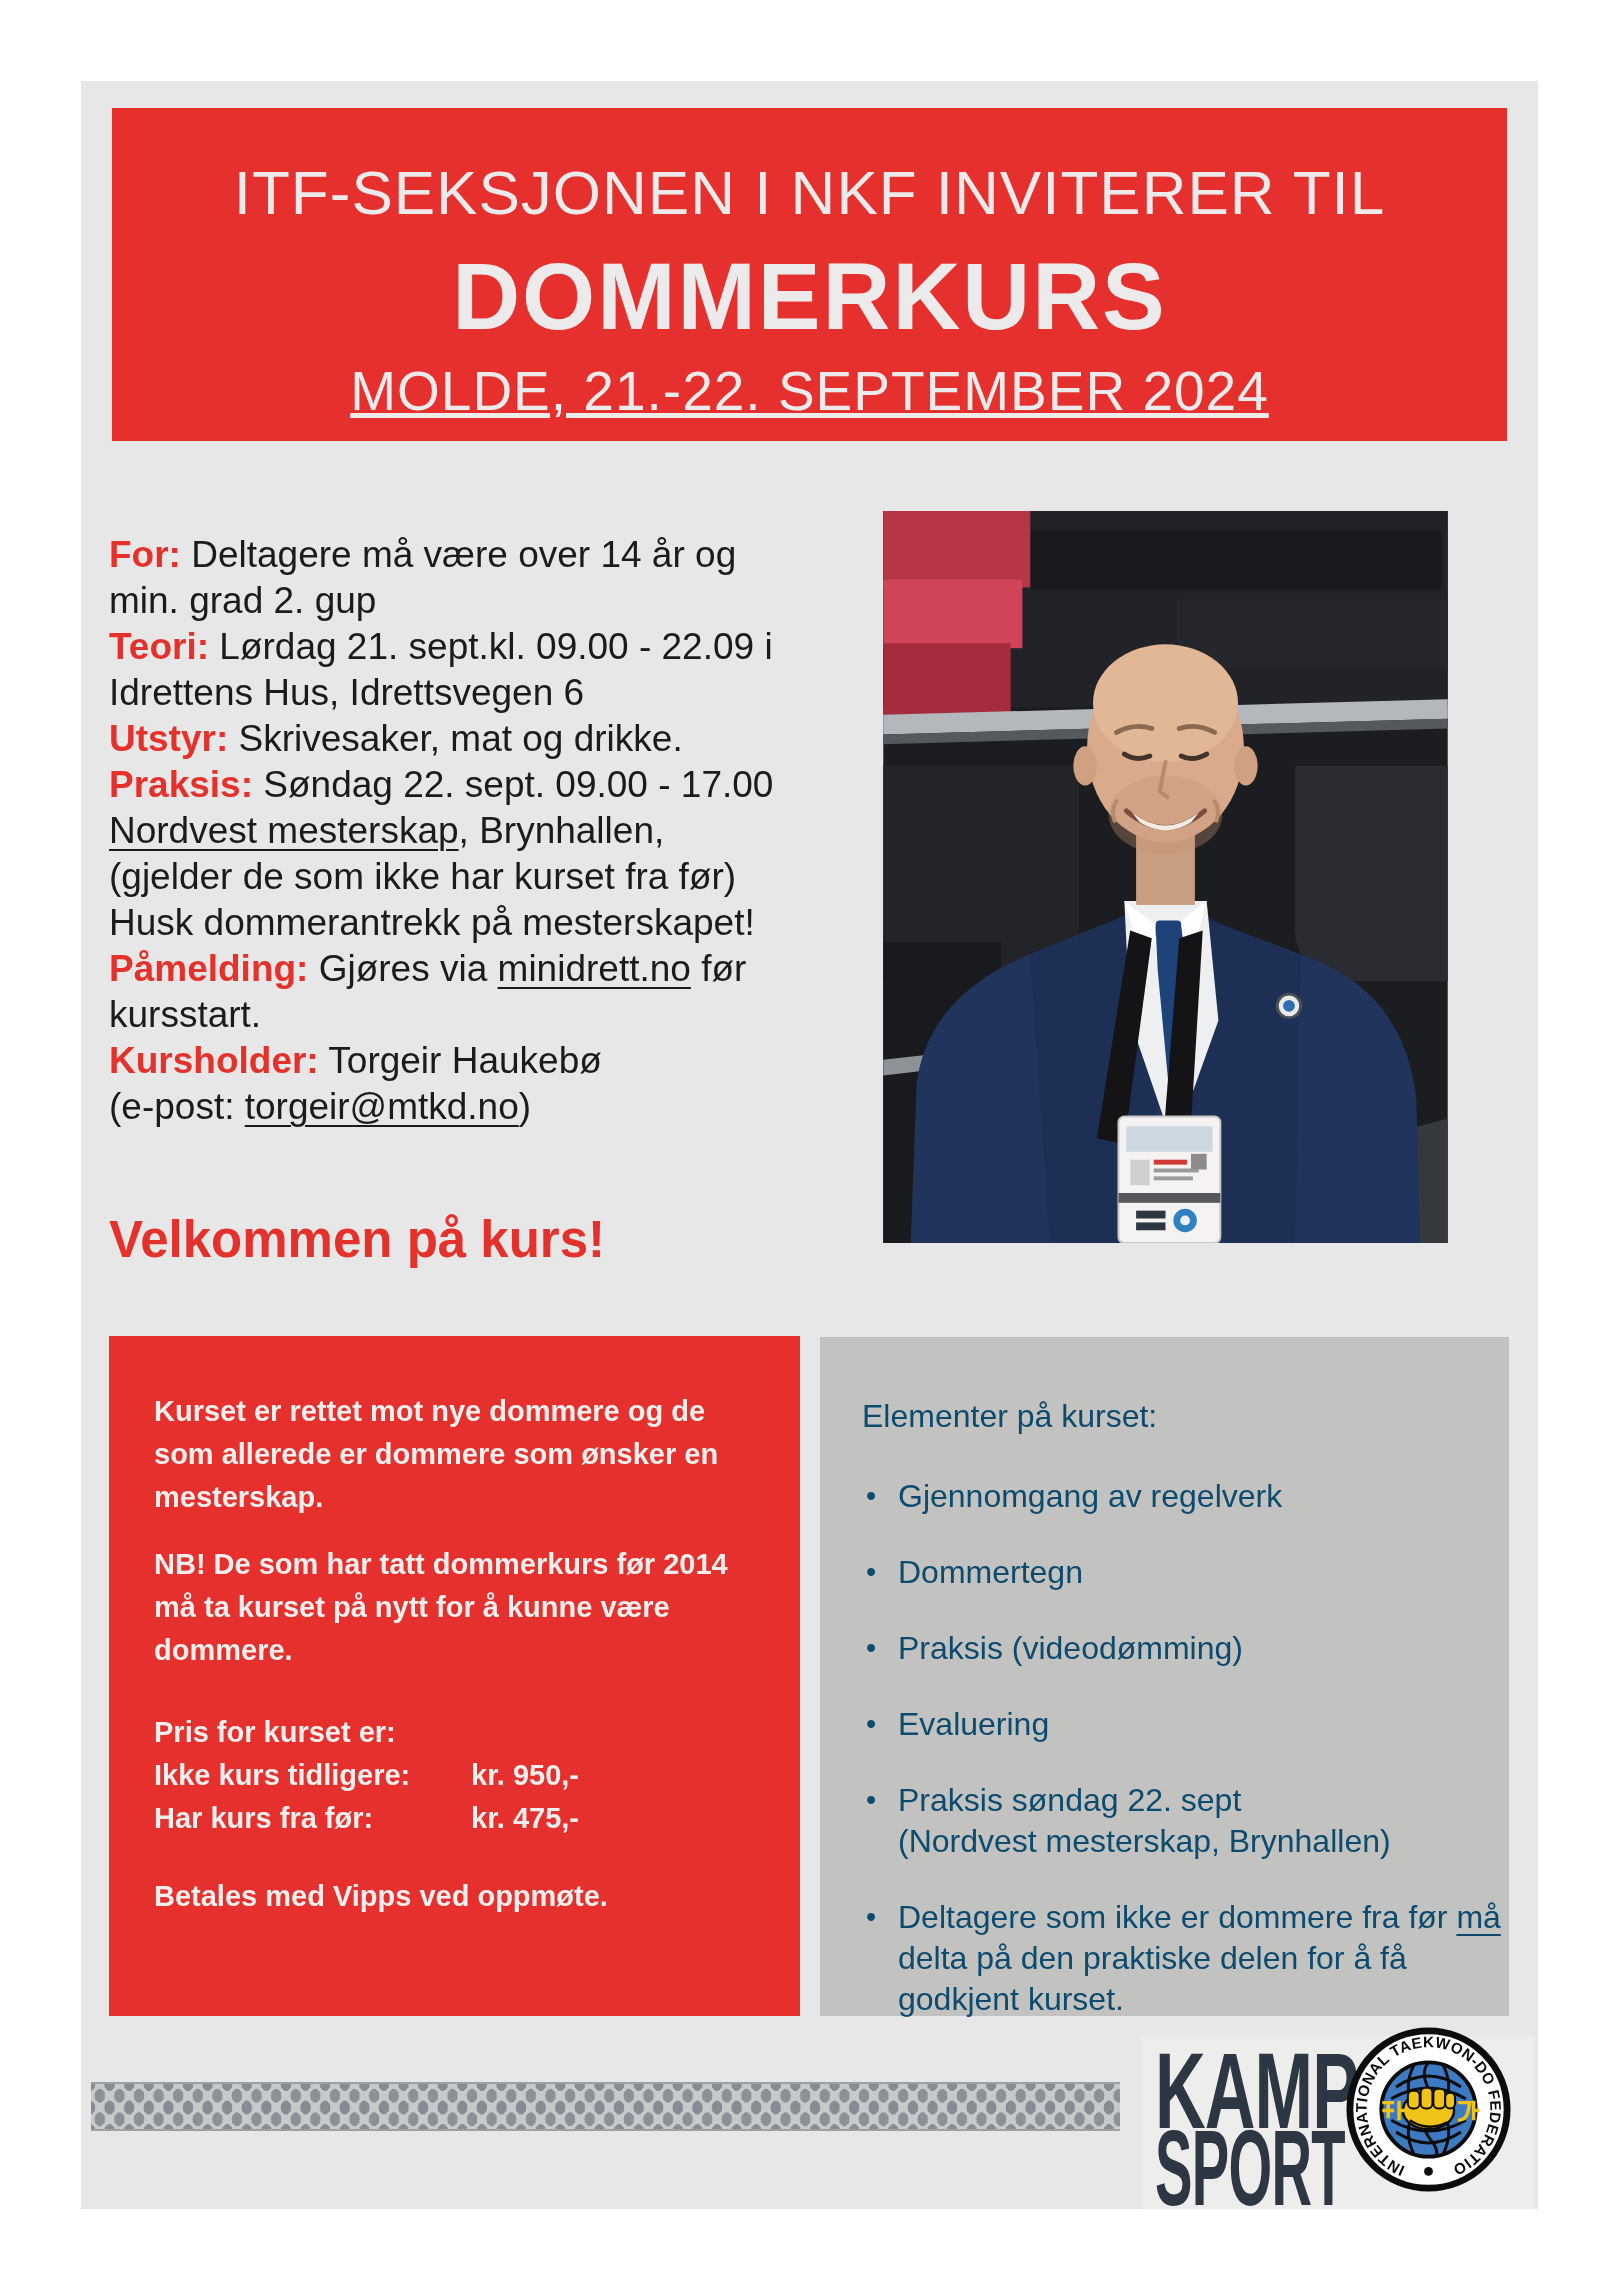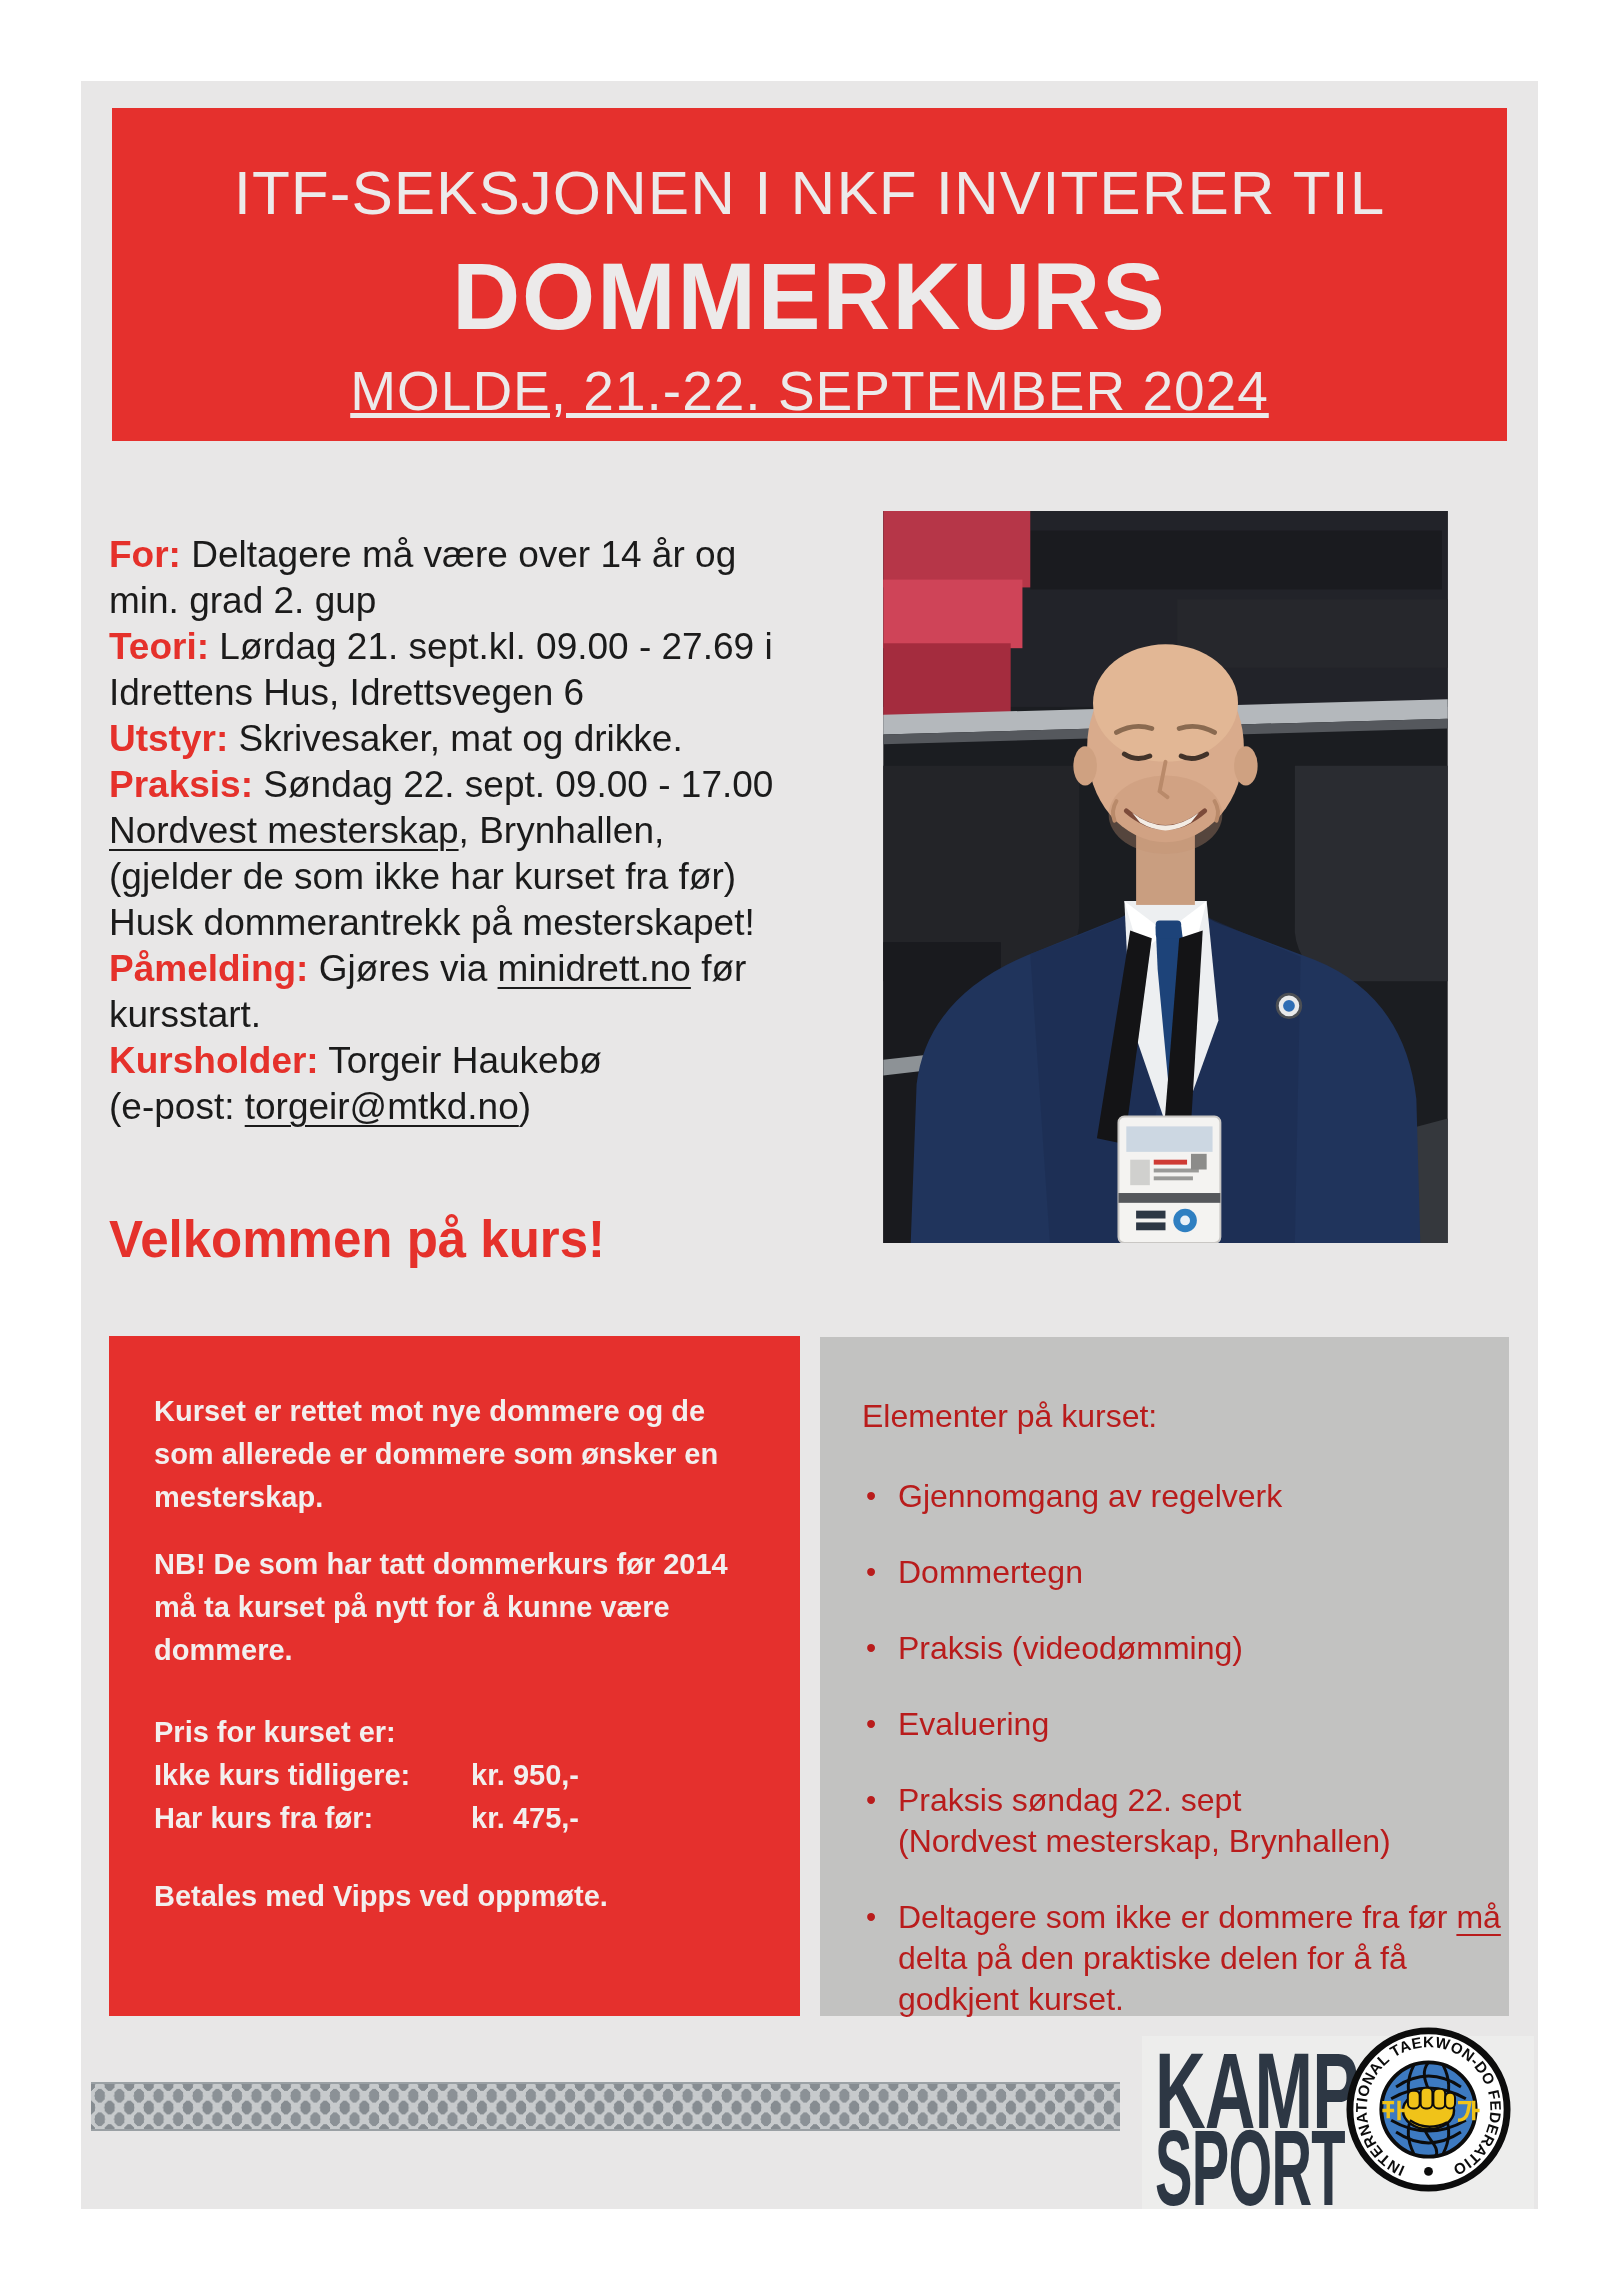--- a/index.html
+++ b/index.html
@@ -42,21 +42,21 @@
   }
   .redbox .rline{white-space:nowrap;}
   .redbox .para{margin-bottom:23.5px;}
   .redbox .pricehead{margin-top:39px;}
   .prow{display:flex;white-space:nowrap;gap:11px;}
   .plabel{width:306px;flex:0 0 auto;}
   .betales{margin-top:35px;white-space:nowrap;}
   
   .graybox{
     position:absolute;left:739px;top:1256px;width:689px;height:679px;
-    background:#c2c2c1;color:#b91c1c;box-sizing:border-box;
+    background:#c2c2c1;color:#0c4a6e;box-sizing:border-box;
     padding:59px 27.4px 0 42px;font-size:32px;line-height:41px;
   }
   .graybox .heading{white-space:nowrap;}
   .glist{list-style:none;margin:39px 0 0 0;padding:0;}
   .gli{position:relative;padding-left:36px;margin-bottom:35px;}
   .gli::before{content:"\2022";position:absolute;left:3.9px;top:0;font-size:29px;}
   .blk{display:block;white-space:nowrap;}
   
   .strip{
     position:absolute;left:9.8px;top:2001px;width:1029px;height:49px;
@@ -86,21 +86,21 @@
 
     <header class="banner">
       <div class="banner-line1">ITF-SEKSJONEN I NKF INVITERER TIL</div>
       <div class="banner-title">DOMMERKURS</div>
       <div class="banner-line3">MOLDE, 21.-22. SEPTEMBER 2024</div>
     </header>
 
     <section class="info">
       <div class="iline"><span class="lbl">For:</span><span> Deltagere må være over 14 år og</span></div>
       <div class="iline"><span>min. grad 2. gup</span></div>
-      <div class="iline"><span class="lbl">Teori:</span><span> Lørdag 21. sept.kl. 09.00 - 27.69 i</span></div>
+      <div class="iline"><span class="lbl">Teori:</span><span> Lørdag 21. sept.kl. 09.00 - 22.09 i</span></div>
       <div class="iline"><span>Idrettens Hus, Idrettsvegen 6</span></div>
       <div class="iline"><span class="lbl">Utstyr:</span><span> Skrivesaker, mat og drikke.</span></div>
       <div class="iline"><span class="lbl">Praksis:</span><span> Søndag 22. sept. 09.00 - 17.00</span></div>
       <div class="iline"><span class="u">Nordvest mesterskap</span><span>, Brynhallen,</span></div>
       <div class="iline"><span>(gjelder de som ikke har kurset fra før)</span></div>
       <div class="iline"><span>Husk dommerantrekk på mesterskapet!</span></div>
       <div class="iline"><span class="lbl">Påmelding:</span><span> Gjøres via </span><span class="u">minidrett.no</span><span> før</span></div>
       <div class="iline"><span>kursstart.</span></div>
       <div class="iline"><span class="lbl">Kursholder:</span><span> Torgeir Haukebø</span></div>
       <div class="iline"><span>(e-post: </span><span class="u">torgeir@mtkd.no</span><span>)</span></div>

